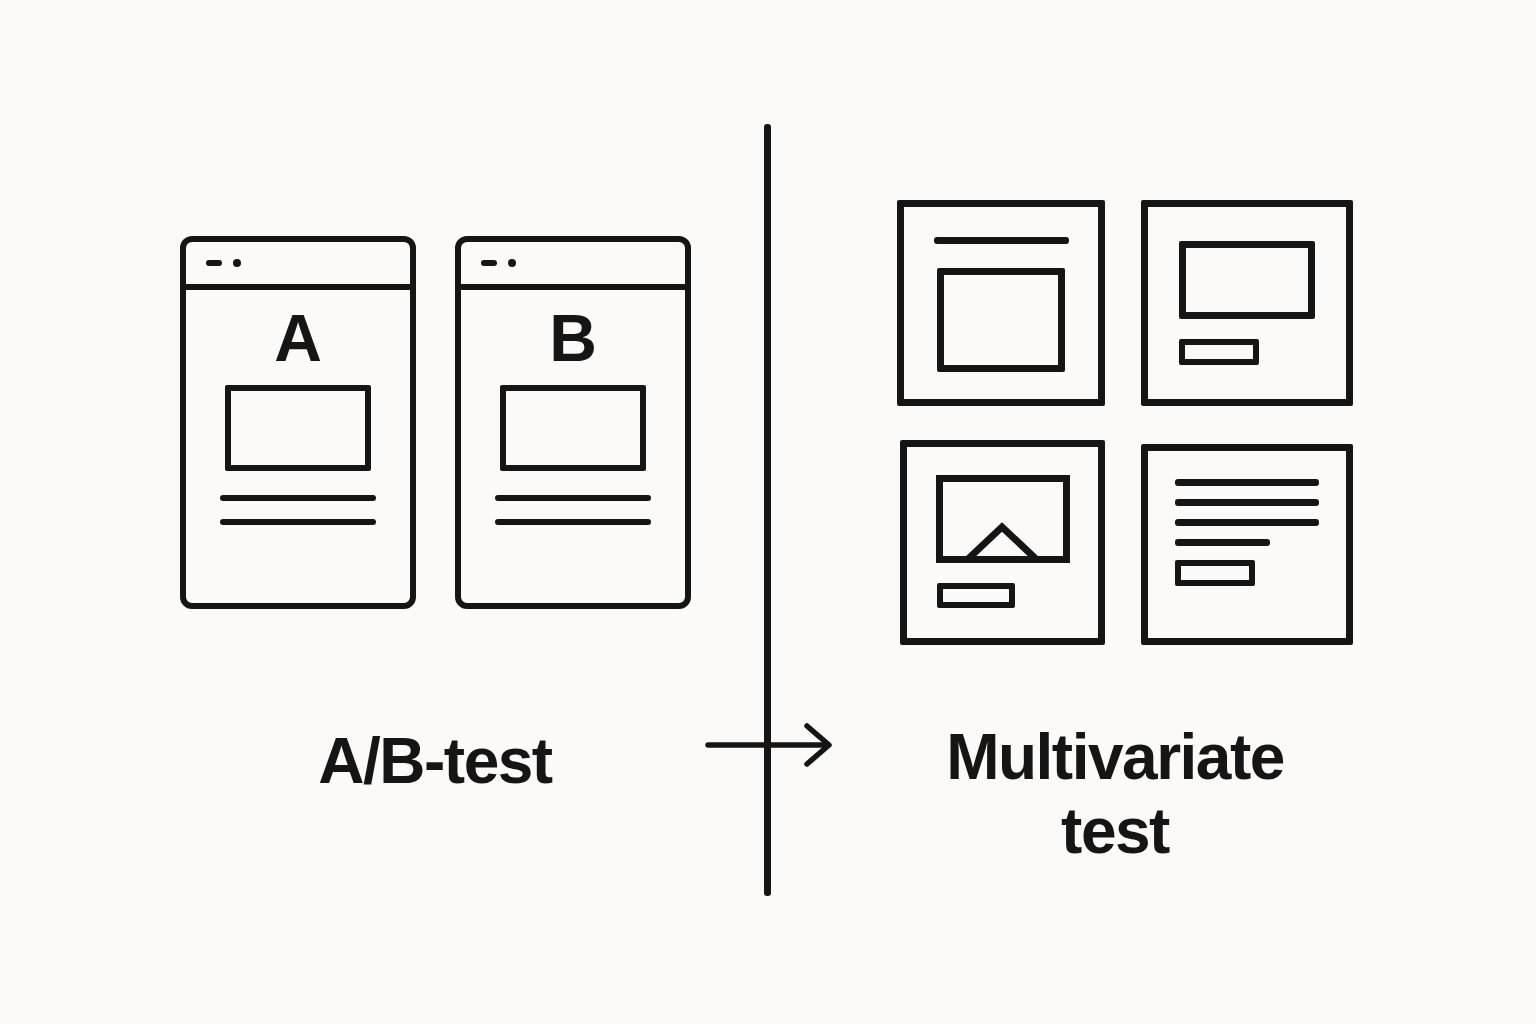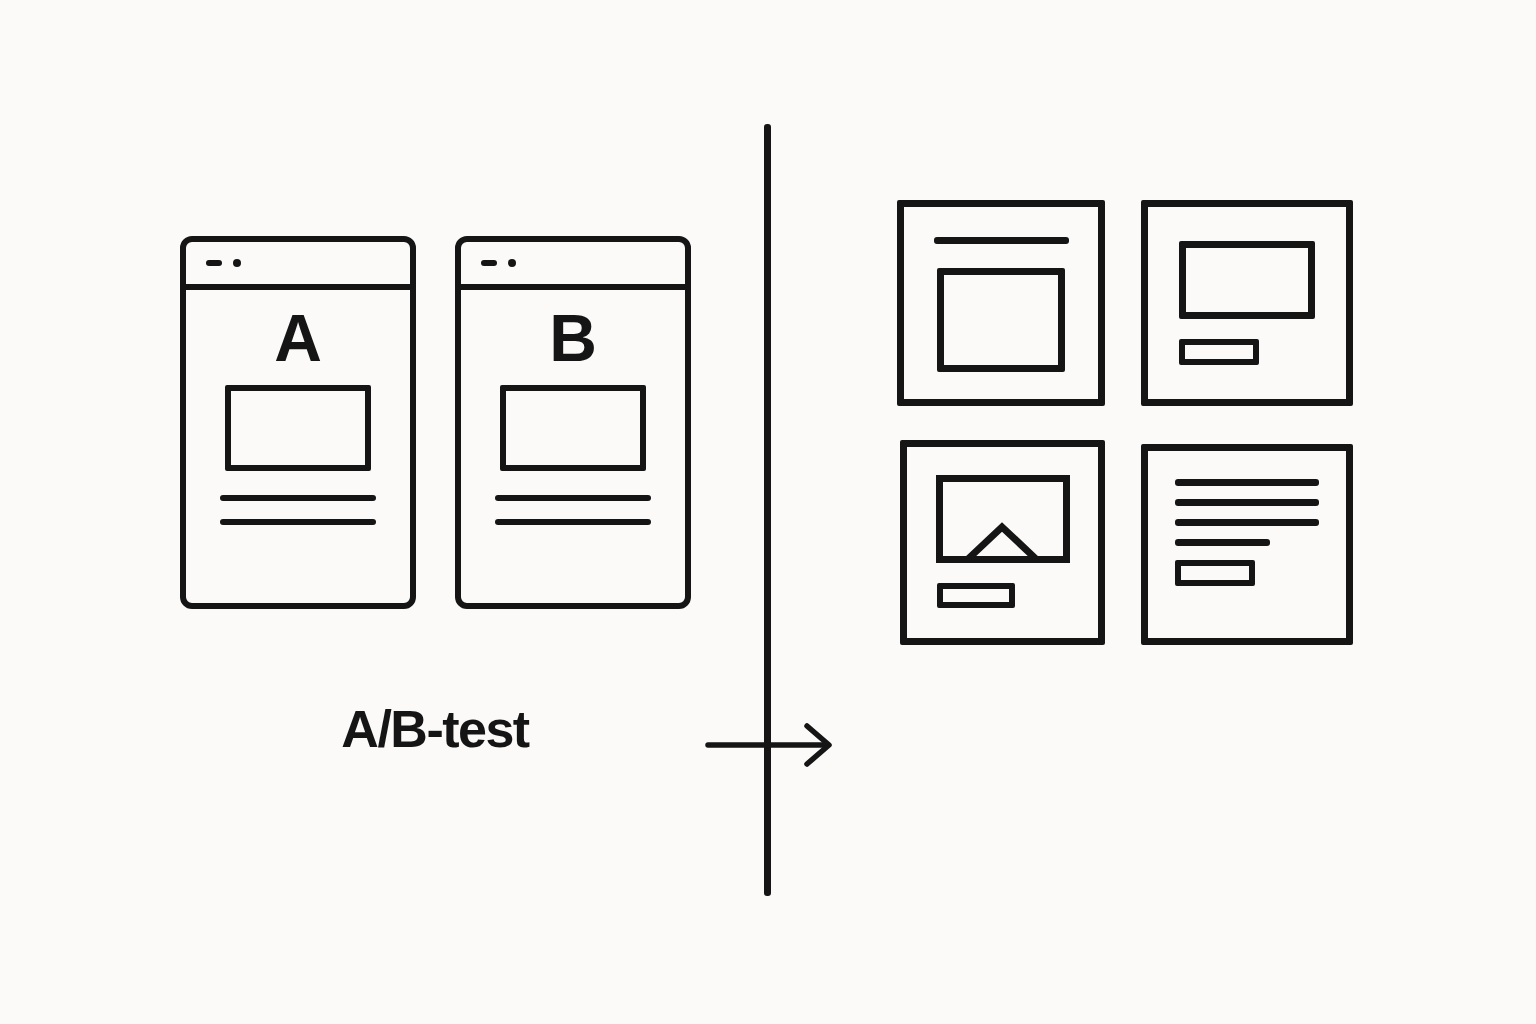--- a/index.html
+++ b/index.html
@@ -71,26 +71,27 @@
     width: 156px;
     height: 6px;
     border-radius: 3px;
     background: #151515;
   }
   .text-line.first { margin-top: 24px; }
   .text-line.second { margin-top: 18px; }
 
   .caption {
     position: absolute;
-    font-size: 52px;
+    font-size: 64px;
     font-weight: 700;
     letter-spacing: -1.5px;
     color: #151515;
     text-align: center;
     line-height: 1.15;
+    margin-top: 25px;
   }
   .caption.ab { left: 150px; top: 700px; width: 570px; }
   .caption.mv { left: 830px; top: 696px; width: 570px; }
 
   
   .divider {
     position: absolute;
     left: 764px;
     top: 124px;
     width: 7px;
@@ -214,14 +215,18 @@
   <div class="tile t4">
     <div class="lines-wrap">
       <div class="tile-line l1"></div>
       <div class="tile-line l2"></div>
       <div class="tile-line l3"></div>
       <div class="tile-line l4"></div>
     </div>
     <div class="small-rect"></div>
   </div>
 
+  <div class="caption mv">
+    <div>Multivariate</div>
+    <div>test</div>
+  </div>
 
 </div>
 
 </body></html>

